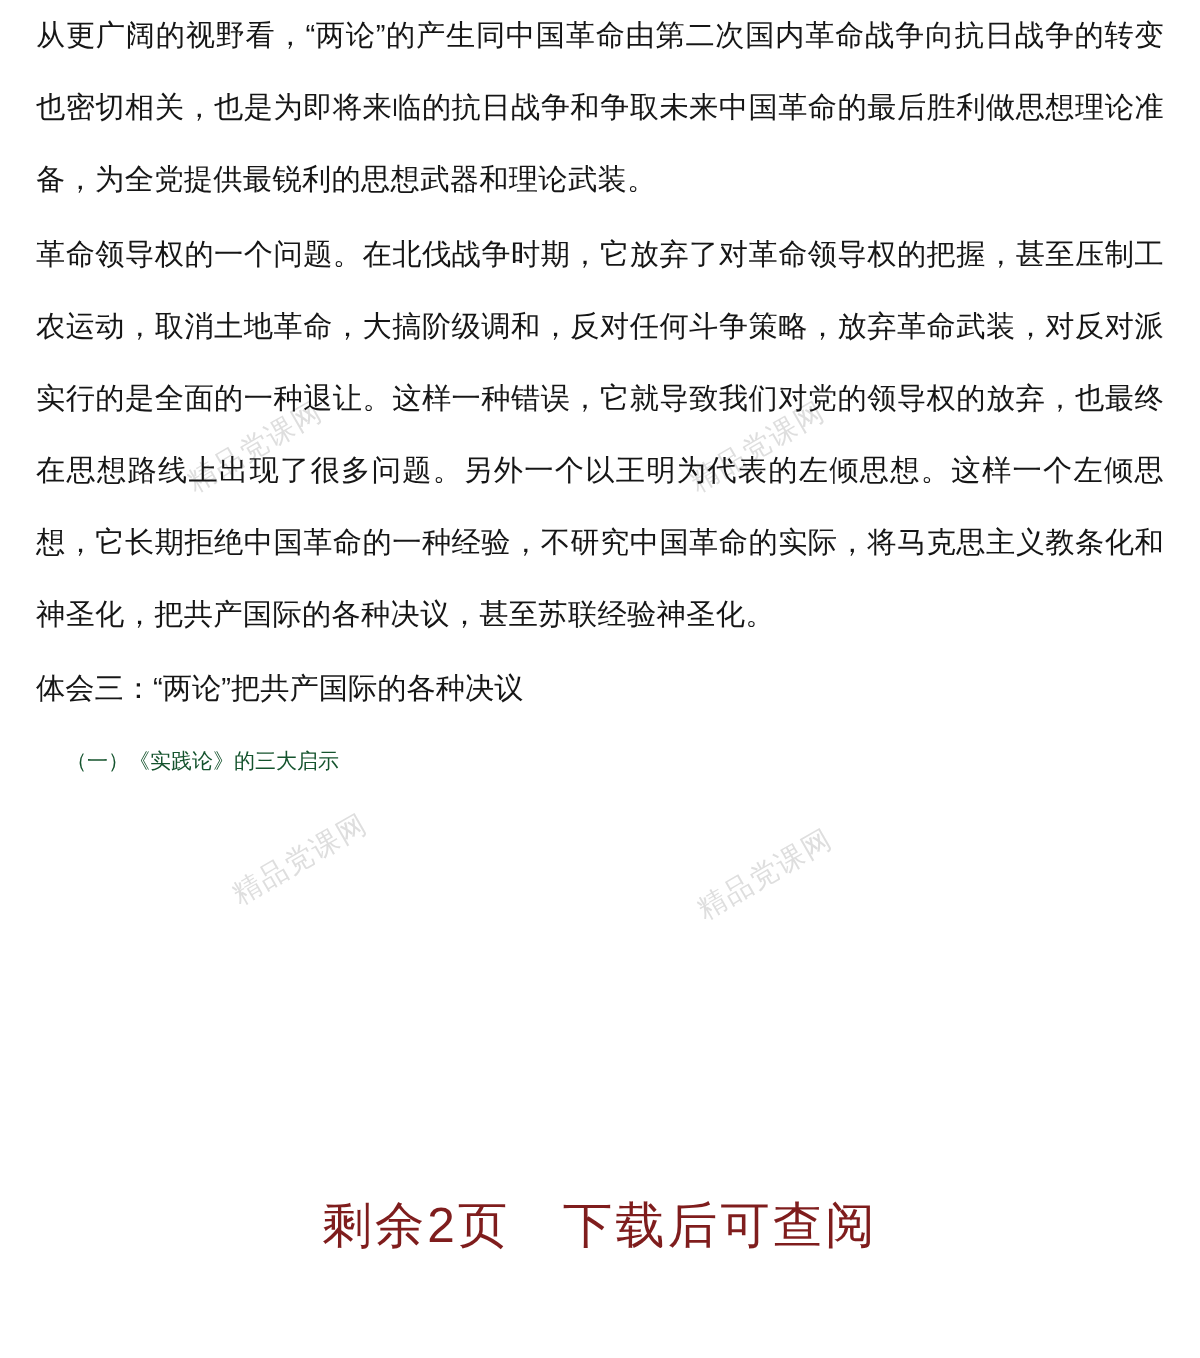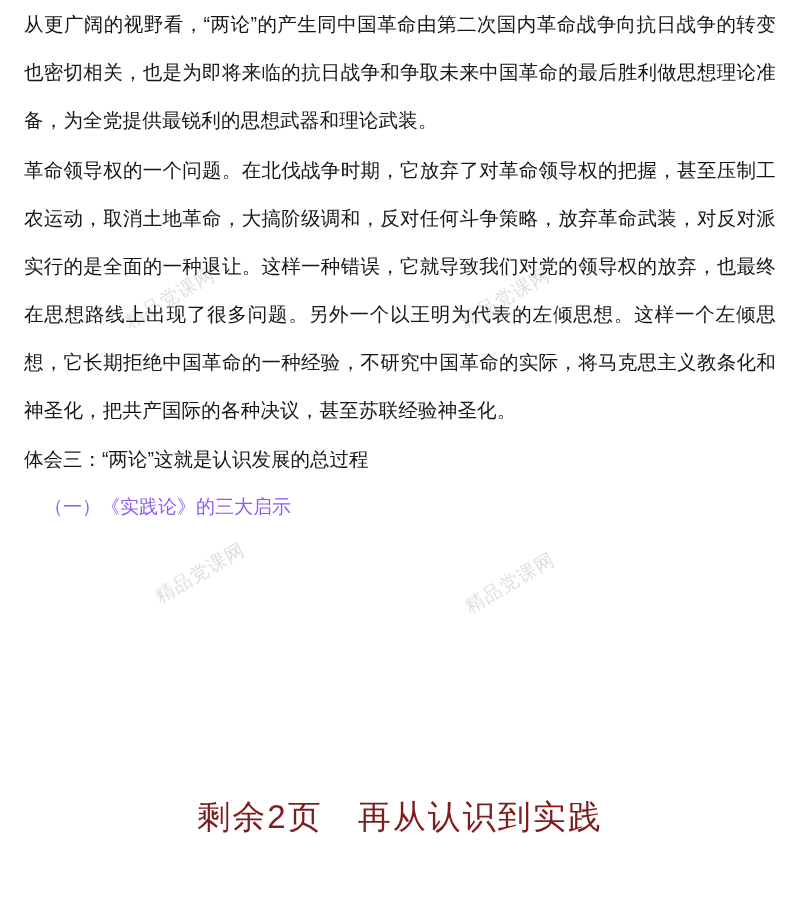--- a/index.html
+++ b/index.html
@@ -44,23 +44,23 @@
   }
   p.heading {
     margin: 0 0 2px 0;
     font-size: 19.5px;
     line-height: 46px;
     color: #161616;
     font-weight: 400;
   }
   p.subheading {
     margin: 0 0 2px 0;
-    font-size: 19px;
+    font-size: 14px;
     line-height: 46px;
-    color: #8b5cf6;
+    color: #14532d;
     text-indent: 20px;
   }
   p.tight {
     line-height: 44px;
   }
   
   .watermark {
     position: absolute;
     z-index: 1;
     color: #d9d9d9;
@@ -102,30 +102,30 @@
 </head>
 <body>
 
 <div class="page">
 
   <div class="doc-body">
     <p class="para">从更广阔的视野看，“两论”的产生同中国革命由第二次国内革命战争向抗日战争的转变也密切相关，也是为即将来临的抗日战争和争取未来中国革命的最后胜利做思想理论准备，为全党提供最锐利的思想武器和理论武装。</p>
 
     <p class="para clip-top">革命领导权的一个问题。在北伐战争时期，它放弃了对革命领导权的把握，甚至压制工农运动，取消土地革命，大搞阶级调和，反对任何斗争策略，放弃革命武装，对反对派实行的是全面的一种退让。这样一种错误，它就导致我们对党的领导权的放弃，也最终在思想路线上出现了很多问题。另外一个以王明为代表的左倾思想。这样一个左倾思想，它长期拒绝中国革命的一种经验，不研究中国革命的实际，将马克思主义教条化和神圣化，把共产国际的各种决议，甚至苏联经验神圣化。</p>
 
-    <p class="heading">体会三：“两论”这就是认识发展的总过程</p>
+    <p class="heading">体会三：“两论”把共产国际的各种决议</p>
 
     <p class="subheading">（一）《实践论》的三大启示</p>
 
   </div>
 
   <div class="watermark wm1">精品党课网</div>
   <div class="watermark wm2">精品党课网</div>
   <div class="watermark wm3">精品党课网</div>
   <div class="watermark wm4">精品党课网</div>
 
   <div class="footer-notice">
     <span class="txt">剩余2页</span>
     <span class="gap"></span>
-    <span class="txt">再从认识到实践</span>
+    <span class="txt">下载后可查阅</span>
   </div>
 
 </div>
 
 </body></html>

